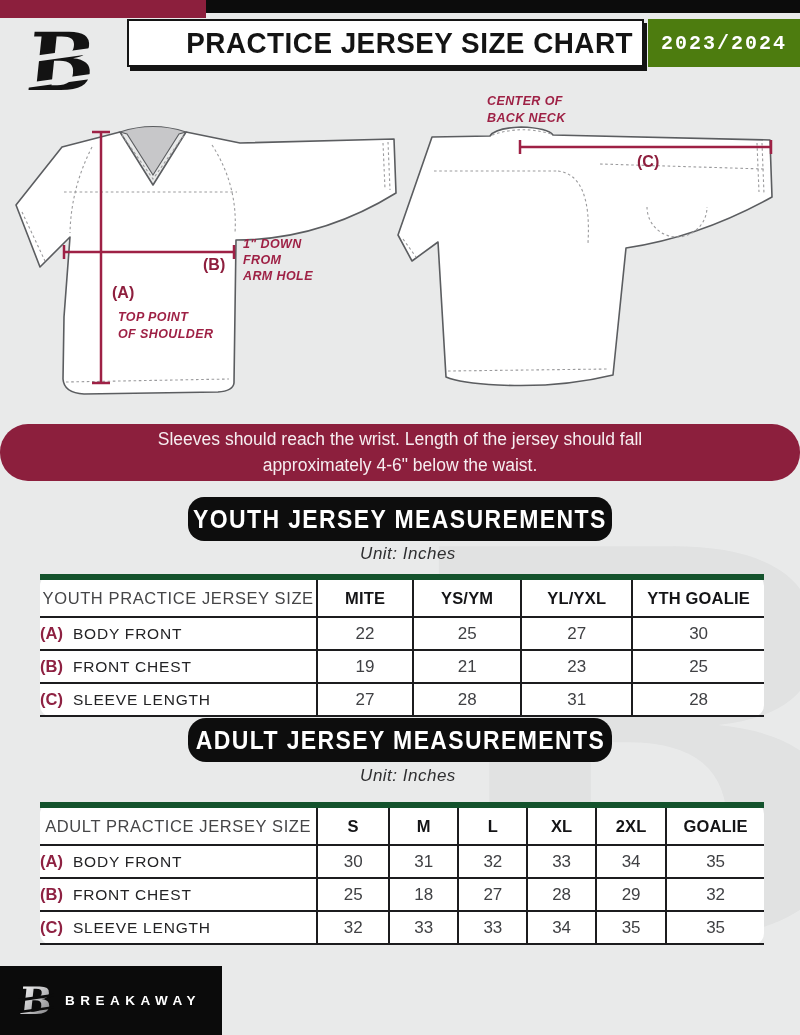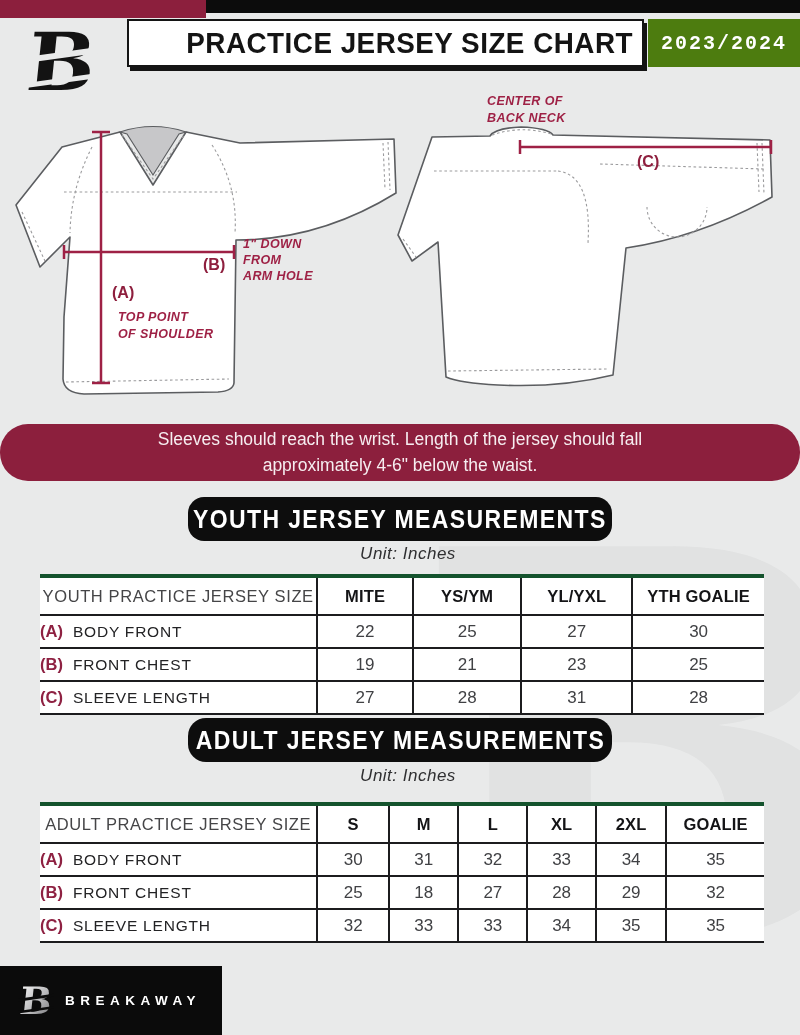--- a/index.html
+++ b/index.html
@@ -58,21 +58,21 @@
     transform:scaleX(0.92); white-space:nowrap;
   }
   .pill.youth { top:497px;border-radius:16px; }
   .pill.adult { top:718px;border-radius:18px; }
   .unit { position:absolute; left:0; width:800px; text-align:center; font-style:italic; font-size:17px; color:#2f2f31; letter-spacing:0.5px;padding-left:8px; }
   .unit.youth { top:544px; }
   .unit.adult { top:766px; }
   
   table.size-table {
     position:absolute; left:40px; width:724px; border-collapse:collapse; table-layout:fixed;
-    background:#ffffff; border-top:4px solid #14532d; border-bottom:2px solid #1c1c1e;
+    background:#ffffff; border-top:6px solid #14532d; border-bottom:2px solid #1c1c1e;border-radius:12px;
   }
   table.youth { top:574px; }
   table.adult { top:802px; }
   table.size-table th, table.size-table td { padding:0; }
   table.size-table thead th { height:36px; border-bottom:2px solid #1c1c1e; }
   table.size-table tbody td { height:31px; }
   table.size-table tbody tr + tr td { border-top:2px solid #1c1c1e; }
   .label-head { font-weight:normal; font-size:16.5px; color:#454547; letter-spacing:0.6px; text-align:center; }
   .size-head { font-weight:bold; font-size:16.5px; color:#141416; text-align:center; border-left:2px solid #1c1c1e; letter-spacing:0.2px; }
   td.val { text-align:center; border-left:2px solid #1c1c1e; font-size:17px; color:#404144; }

